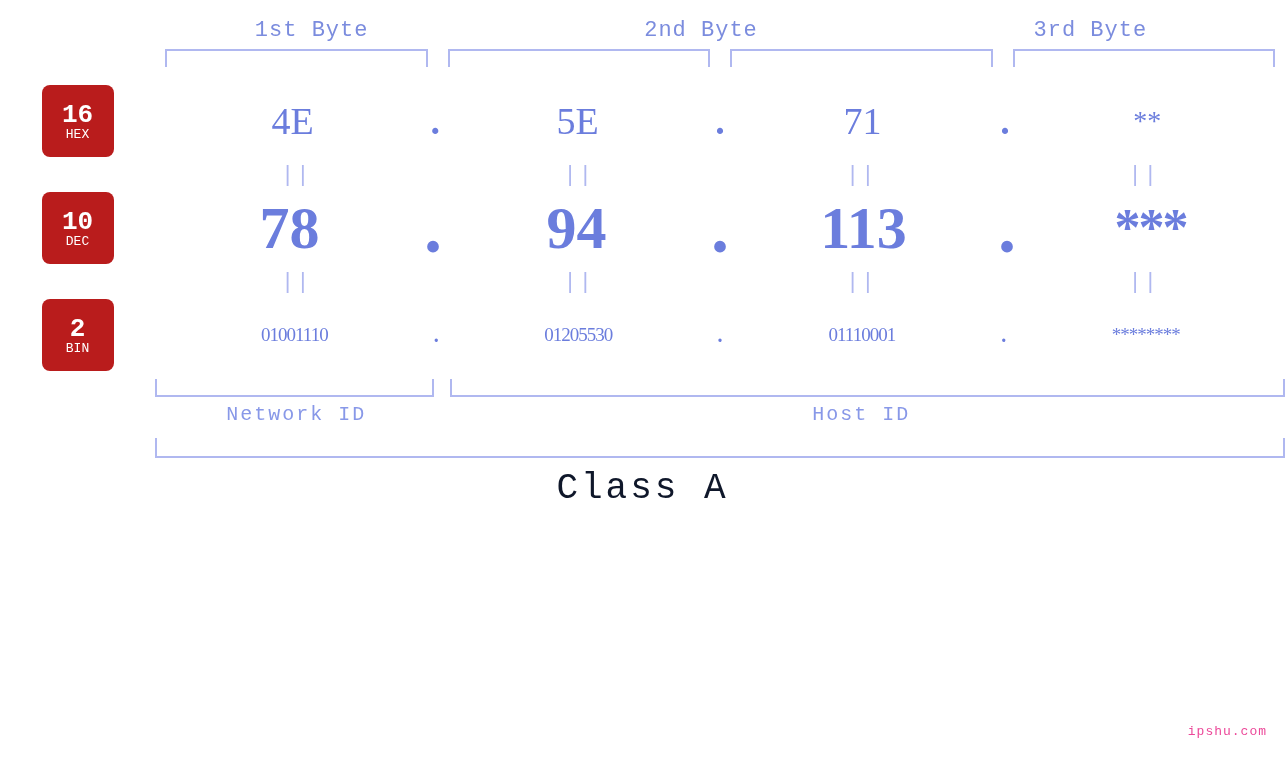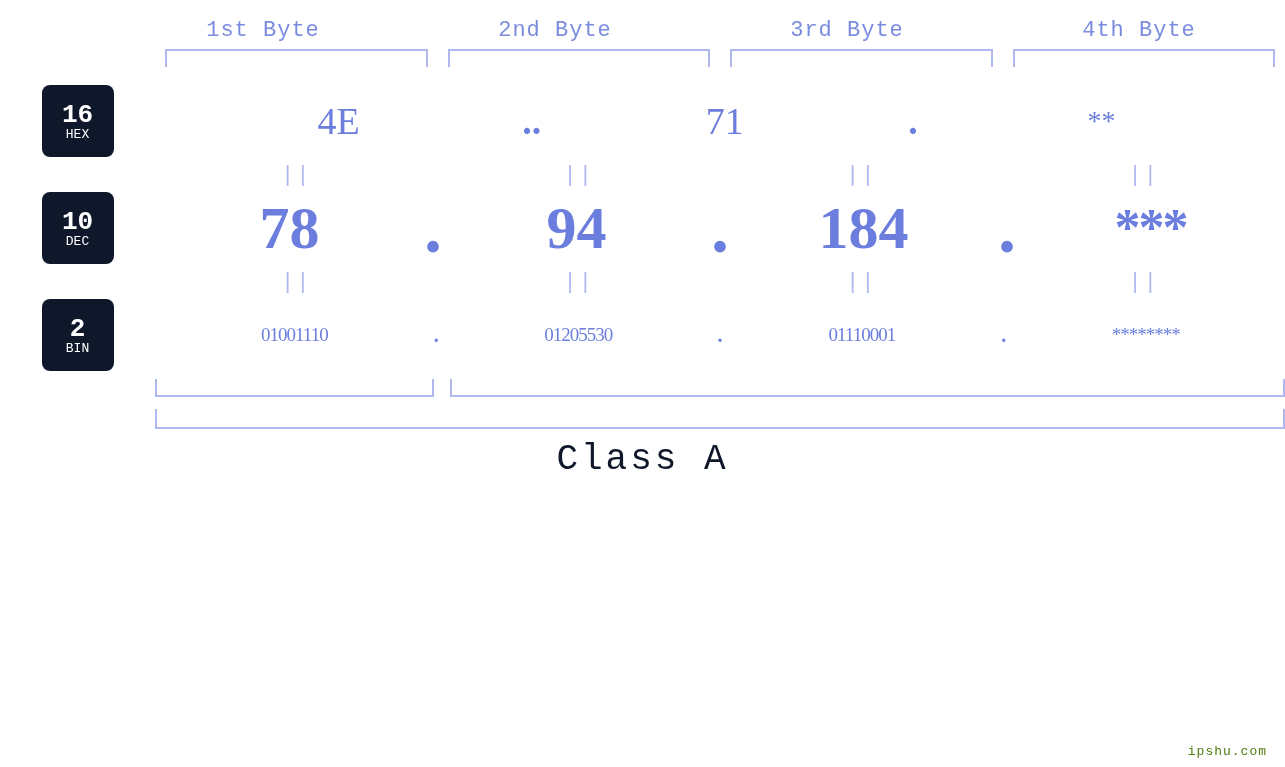--- a/index.html
+++ b/index.html
@@ -92,21 +92,21 @@
     }
 
     .badge-col {
       width: 155px;
       display: flex;
       justify-content: center;
       align-items: center;
     }
 
     .badge {
-      background: #0f172a;
+      background: #b91c1c;
       color: #ffffff;
       border-radius: 8px;
       width: 72px;
       height: 72px;
       display: flex;
       flex-direction: column;
       align-items: center;
       justify-content: center;
       font-family: 'Courier New', Courier, monospace;
     }
@@ -292,23 +292,23 @@
       color: #0f172a;
       font-size: 36px;
       font-family: 'Courier New', Courier, monospace;
       letter-spacing: 3px;
       margin-top: 8px;
       width: 100%;
     }
 
     .watermark {
       position: absolute;
-      bottom: 8px;
+      bottom: 28px;
       right: 18px;
-      color: #4d7c0f;
+      color: #ec4899;
       font-size: 13px;
       font-family: 'Courier New', Courier, monospace;
       letter-spacing: 1px;
     }
 
     
     .hex-row .byte-value { font-size: 38px; }
     .hex-row .dot-sep { font-size: 38px; }
     .hex-row .byte-value.stars { font-size: 38px; }
 
@@ -317,21 +317,20 @@
   </style>
 </head>
 <body>
 
 <div class="main-container">
 
   <div class="byte-headers">
     <div class="byte-header">1st Byte</div>
     <div class="byte-header">2nd Byte</div>
     <div class="byte-header">3rd Byte</div>
-    <div class="byte-header">4th Byte</div>
   </div>
 
   <div class="bracket-row">
     <div class="bracket">
         <div class="right-tick"></div>
       </div>
     <div class="bracket">
         <div class="right-tick"></div>
       </div>
     <div class="bracket">
@@ -345,20 +344,21 @@
   <div class="data-row hex-row" style="margin-top:18px;">
     <div class="badge-col">
       <div class="badge">
         <span class="base-num">16</span>
         <span class="base-label">HEX</span>
       </div>
     </div>
     <div class="values-row">
       <div class="byte-value">4E</div>
       <div class="dot-sep">.</div>
+      <div class="byte-value">5E</div>
       <div class="dot-sep">.</div>
       <div class="byte-value">71</div>
       <div class="dot-sep">.</div>
       <div class="byte-value stars" style="font-size:28px;">**</div>
     </div>
   </div>
 
   <div class="equals-row" style="margin-top:6px;">
     <div class="equals-col">||</div>
     <div class="equals-col">||</div>
@@ -371,21 +371,21 @@
       <div class="badge">
         <span class="base-num">10</span>
         <span class="base-label">DEC</span>
       </div>
     </div>
     <div class="values-row">
       <div class="byte-value large">78</div>
       <div class="dot-sep large">.</div>
       <div class="byte-value large">94</div>
       <div class="dot-sep large">.</div>
-      <div class="byte-value large">184</div>
+      <div class="byte-value large">113</div>
       <div class="dot-sep large">.</div>
       <div class="byte-value large" style="font-size:52px; letter-spacing:-2px;">***</div>
     </div>
   </div>
 
   <div class="equals-row" style="margin-top:6px;">
     <div class="equals-col">||</div>
     <div class="equals-col">||</div>
     <div class="equals-col">||</div>
     <div class="equals-col">||</div>
@@ -413,20 +413,24 @@
     <div class="bottom-brackets">
 
       <div class="bottom-bracket net-bracket" style="flex:1; margin-right:8px;">
         <div class="right-tick"></div>
       </div>
 
       <div class="bottom-bracket host-bracket" style="flex:3; margin-left:8px;">
         <div class="right-tick"></div>
       </div>
     </div>
+    <div class="bottom-labels">
+      <div class="net-label">Network ID</div>
+      <div class="host-label">Host ID</div>
+    </div>
   </div>
 
   <div class="full-bottom-bracket">
     <div class="right-tick"></div>
   </div>
 
   <div class="class-label" style="margin-top:10px;">Class A</div>
 
   <div class="watermark">ipshu.com</div>
 

